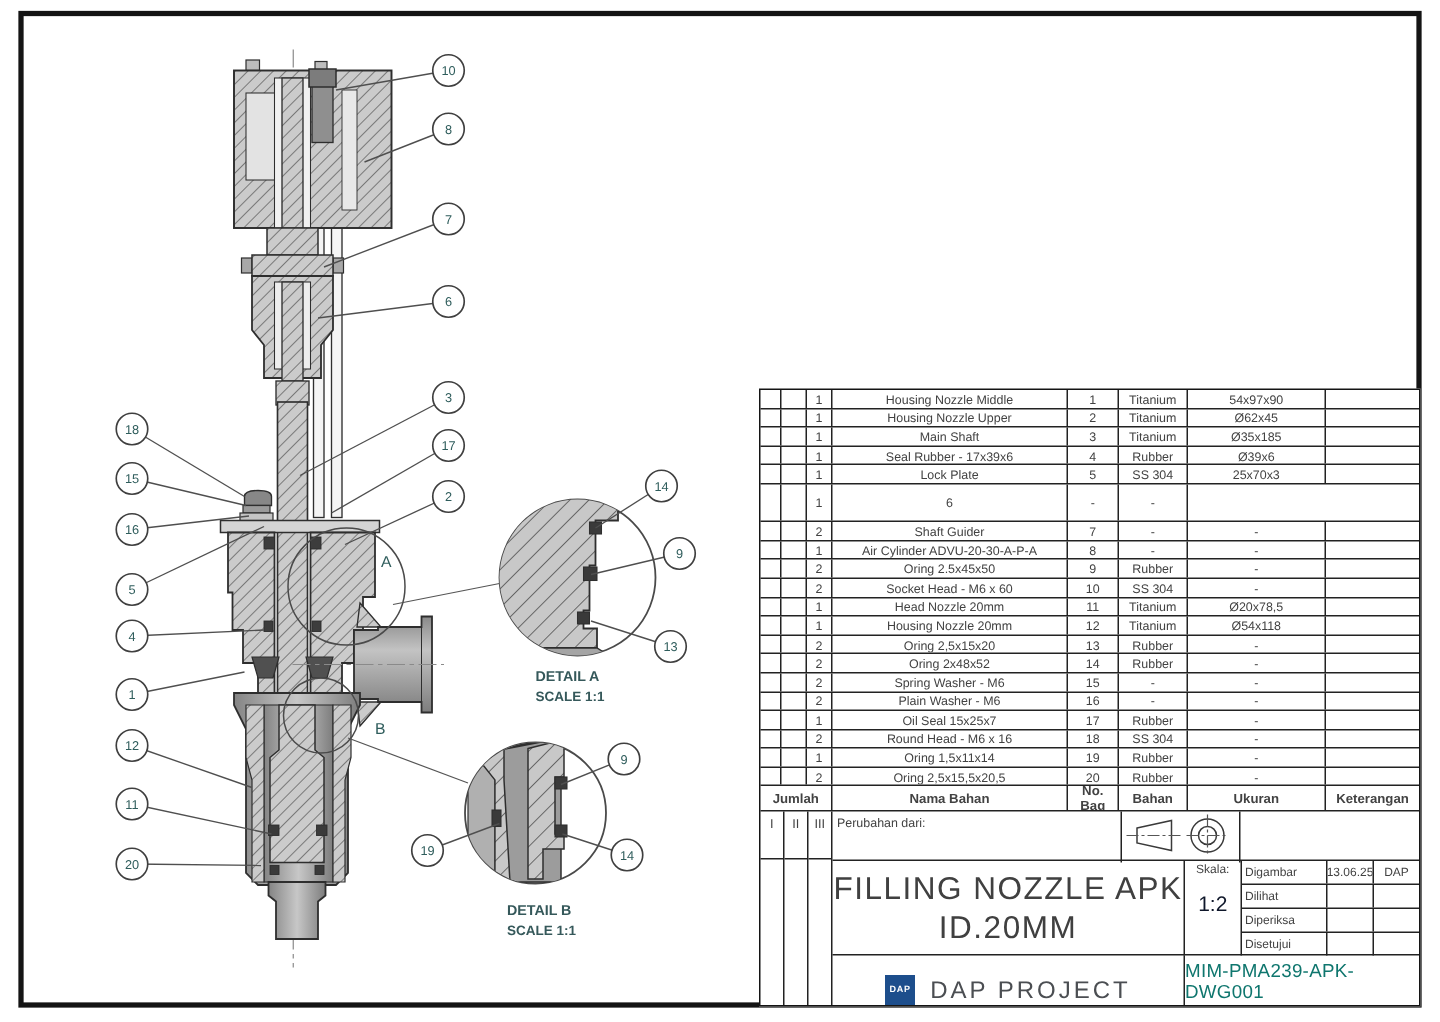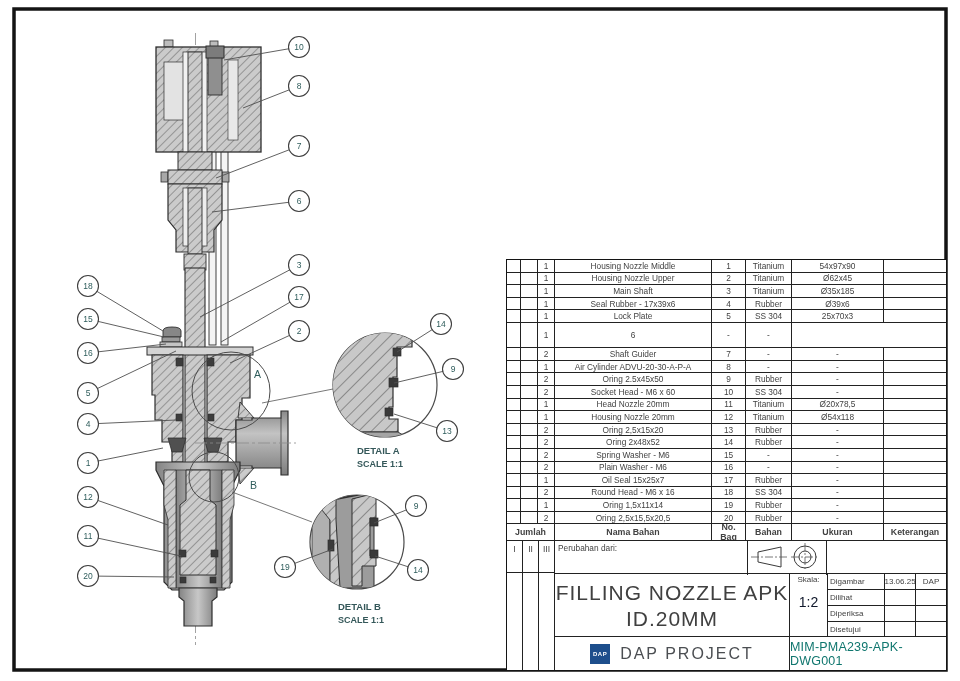--- a/index.html
+++ b/index.html
@@ -38,21 +38,21 @@
   .skala{font-size:8px;padding:1px 2px;align-items:center;justify-content:flex-start;}
   .skala .sv{font-size:14px;align-self:center;margin-top:10px;color:#0f172a;}
   .aprow{display:grid;grid-template-columns:57px 31px 1fr;height:15.75px;
          border-bottom:1px solid #222;box-sizing:border-box;font-size:8px;}
   .aprow:last-child{border-bottom:none;}
   .ac{border-right:1px solid #222;display:flex;align-items:center;padding-left:2px;
       box-sizing:border-box;overflow:hidden;}
   .ac.ctr{justify-content:center;padding-left:0;}
   .ac:last-child{border-right:none;}
   .botrow{display:grid;grid-template-columns:235px 1fr;flex:1;}
-  .company{border-right:1px solid #222;display:flex;align-items:center;justify-content:center;
+  .company{border-right:1px solid #222;display:flex;align-items:flex-end;justify-content:center;
            gap:10px;box-sizing:border-box;}
   .company .cname{font-size:16px;letter-spacing:2px;color:#4b4e52;}
   .logo{width:20px;height:20px;background:#1d4e8c;color:#fff;display:flex;align-items:center;
         justify-content:center;font-size:6px;font-weight:bold;letter-spacing:0.5px;}
   .docnum{display:flex;align-items:center;justify-content:center;font-size:12.5px;
           color:#0f766e;letter-spacing:0.2px;}
 </style>
 </head>
 <body>
 

